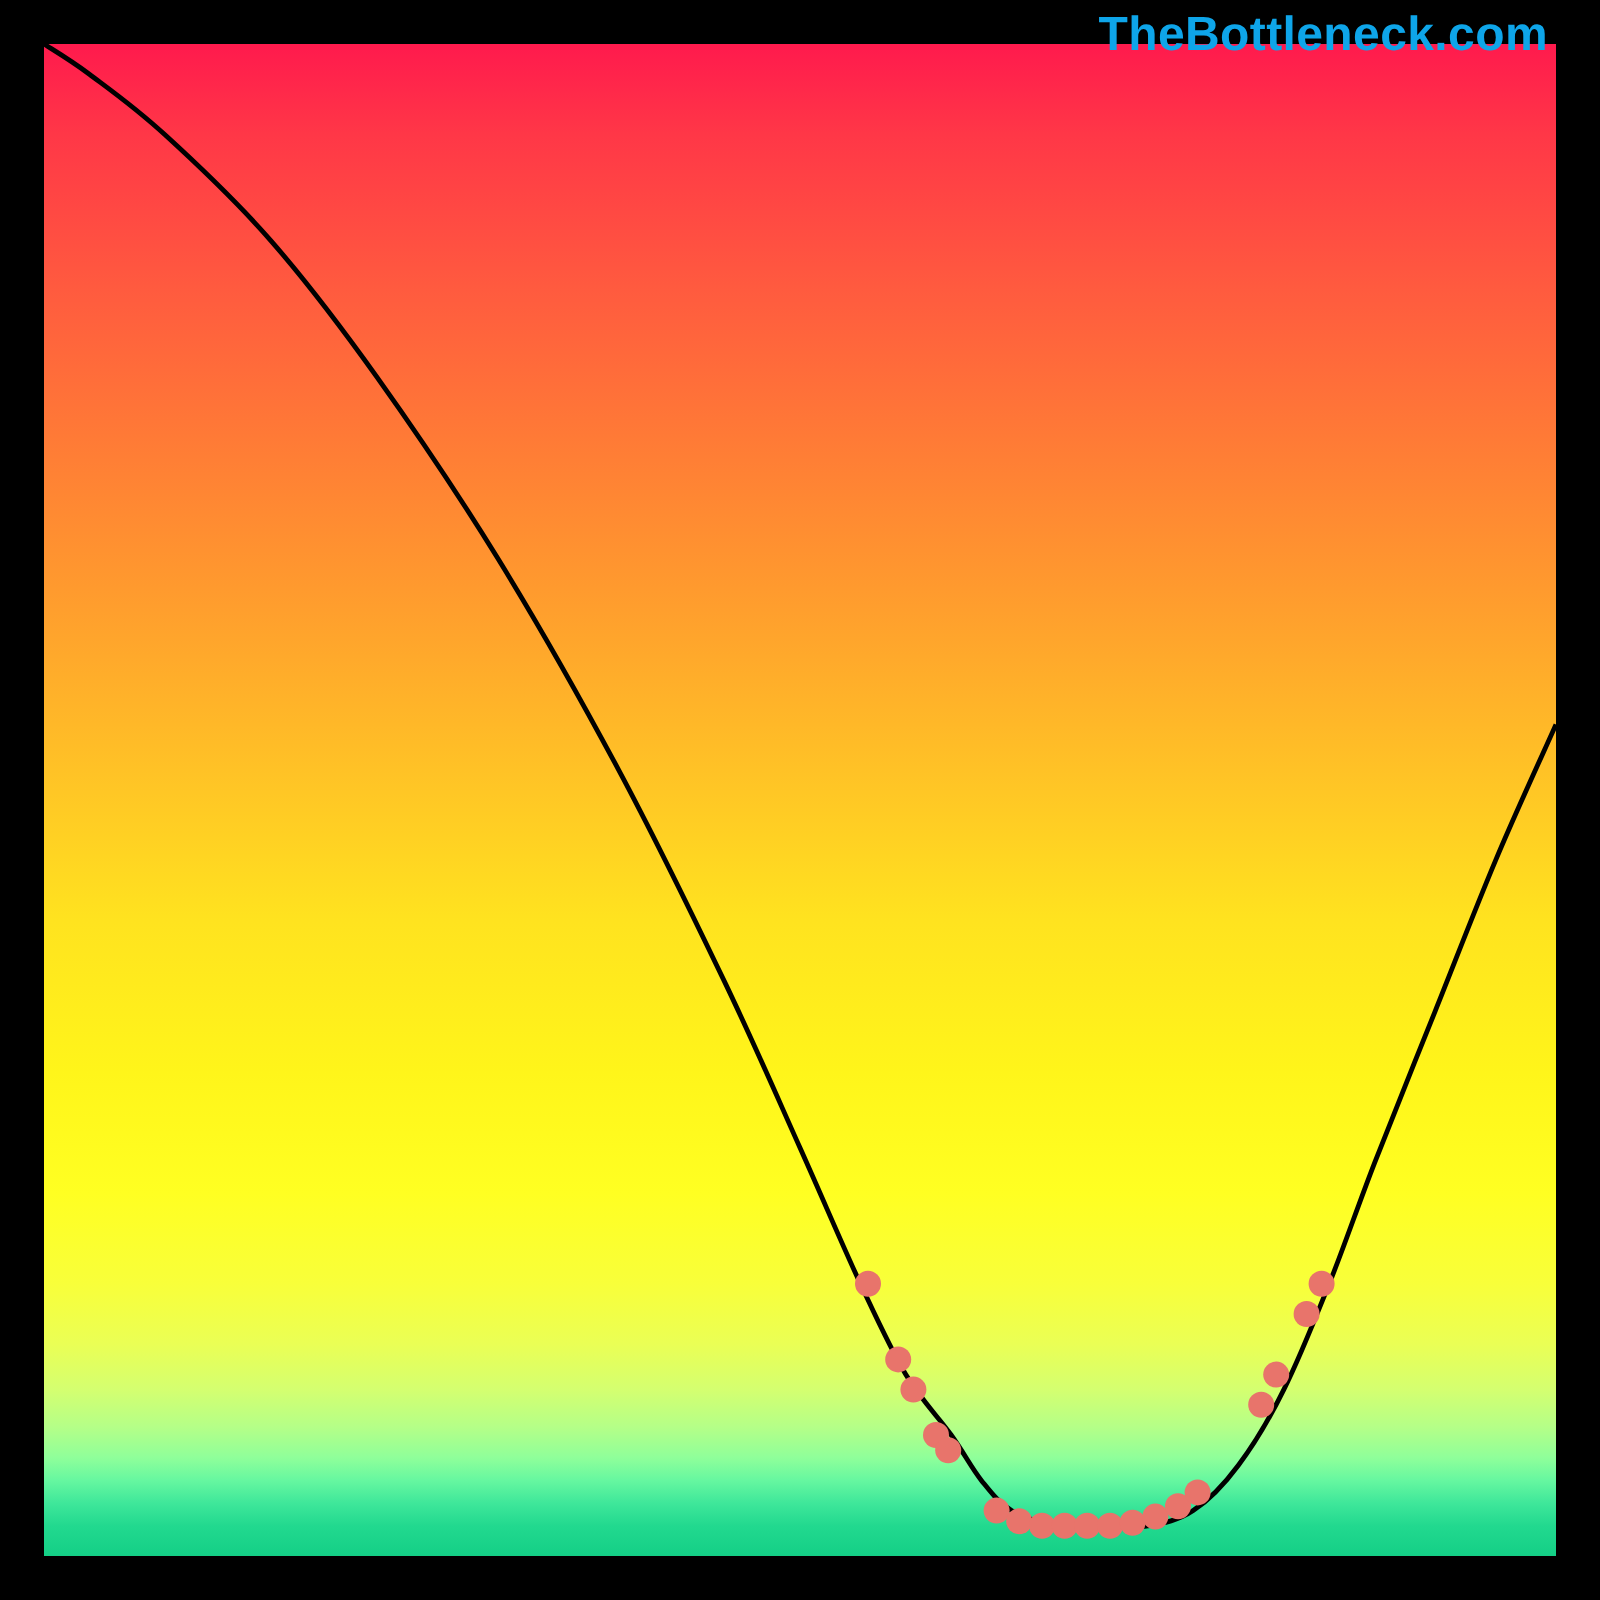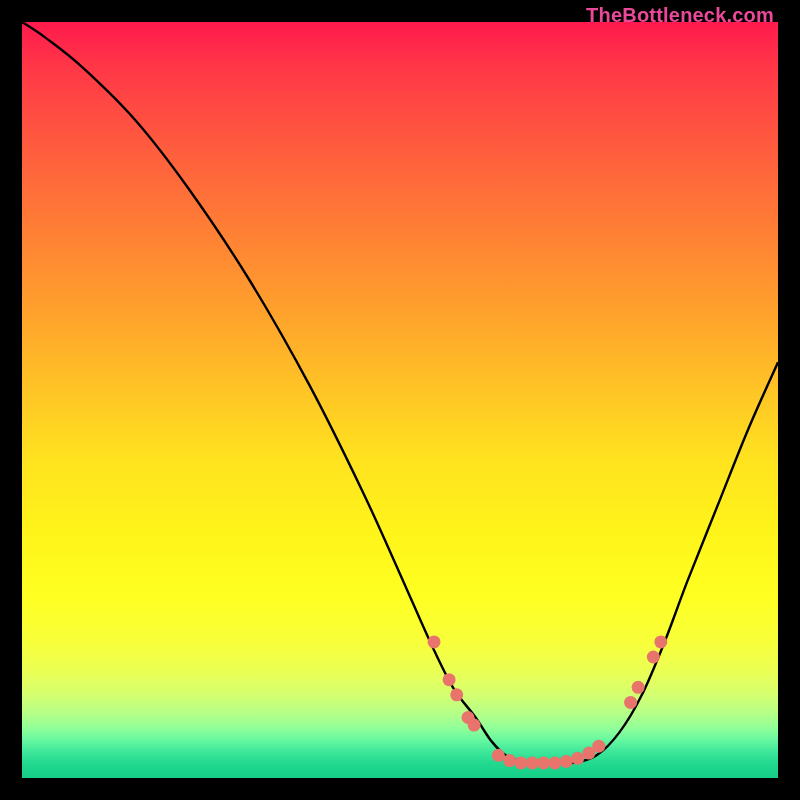--- a/index.html
+++ b/index.html
@@ -48,22 +48,22 @@
       #66f7a0 95%,
       #3fe79a 96.5%,
       #22d98f 98%,
       #14cf86 100%
     );
   }
   .watermark {
     position: absolute;
     top: 4px;
     right: 26px;
-    color: #ec4899;
-    font-size: 20px;
+    color: #0ea5e9;
+    font-size: 24px;
     font-weight: 600;
     letter-spacing: 0.2px;
   }
   svg.curve {
     position: absolute;
     inset: 0;
   }
 </style>
 </head>
 <body>

